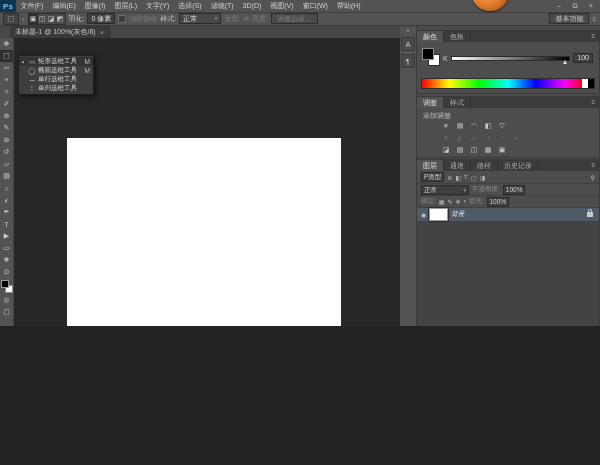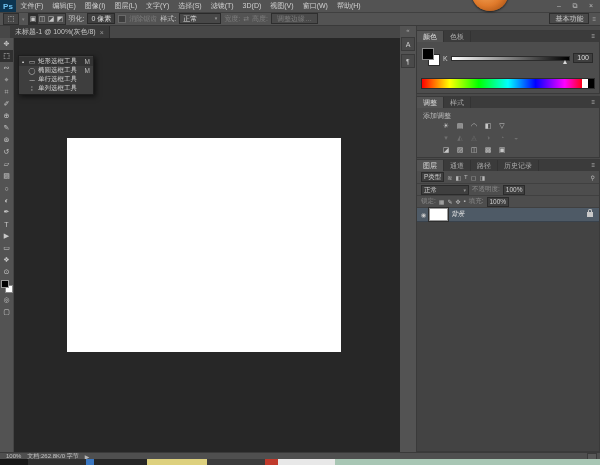--- a/index.html
+++ b/index.html
@@ -1,16 +1,16 @@
 <!DOCTYPE html>
 <html><head>
 <meta charset="utf-8">
 <style>
   html,body{margin:0;padding:0;background:#222;}
-  #app{position:relative;width:600px;height:465px;background:#535353;overflow:hidden;
+  #app{position:relative;width:600px;height:326px;background:#535353;overflow:hidden;
        font-family:"Liberation Sans",sans-serif;color:#cccccc;-webkit-font-smoothing:none;}
   .abs{position:absolute;}
   
   #menubar{left:0;top:0;width:600px;height:12px;background:#535353;border-bottom:1px solid #404040;
            display:flex;align-items:center;font-size:7px;z-index:6;}
   #ps-logo{width:16px;height:12px;background:#0d3550;color:#6fc2f0;font-size:8px;font-weight:bold;
            display:flex;align-items:center;justify-content:center;flex:none;}
   .menu-item{padding:0 4.5px;line-height:12px;color:#d2d2d2;white-space:nowrap;}
   #win-controls{margin-left:auto;display:flex;gap:6px;padding-right:4px;color:#bbb;font-size:7px;}
   .winbtn{width:10px;text-align:center;line-height:12px;}

